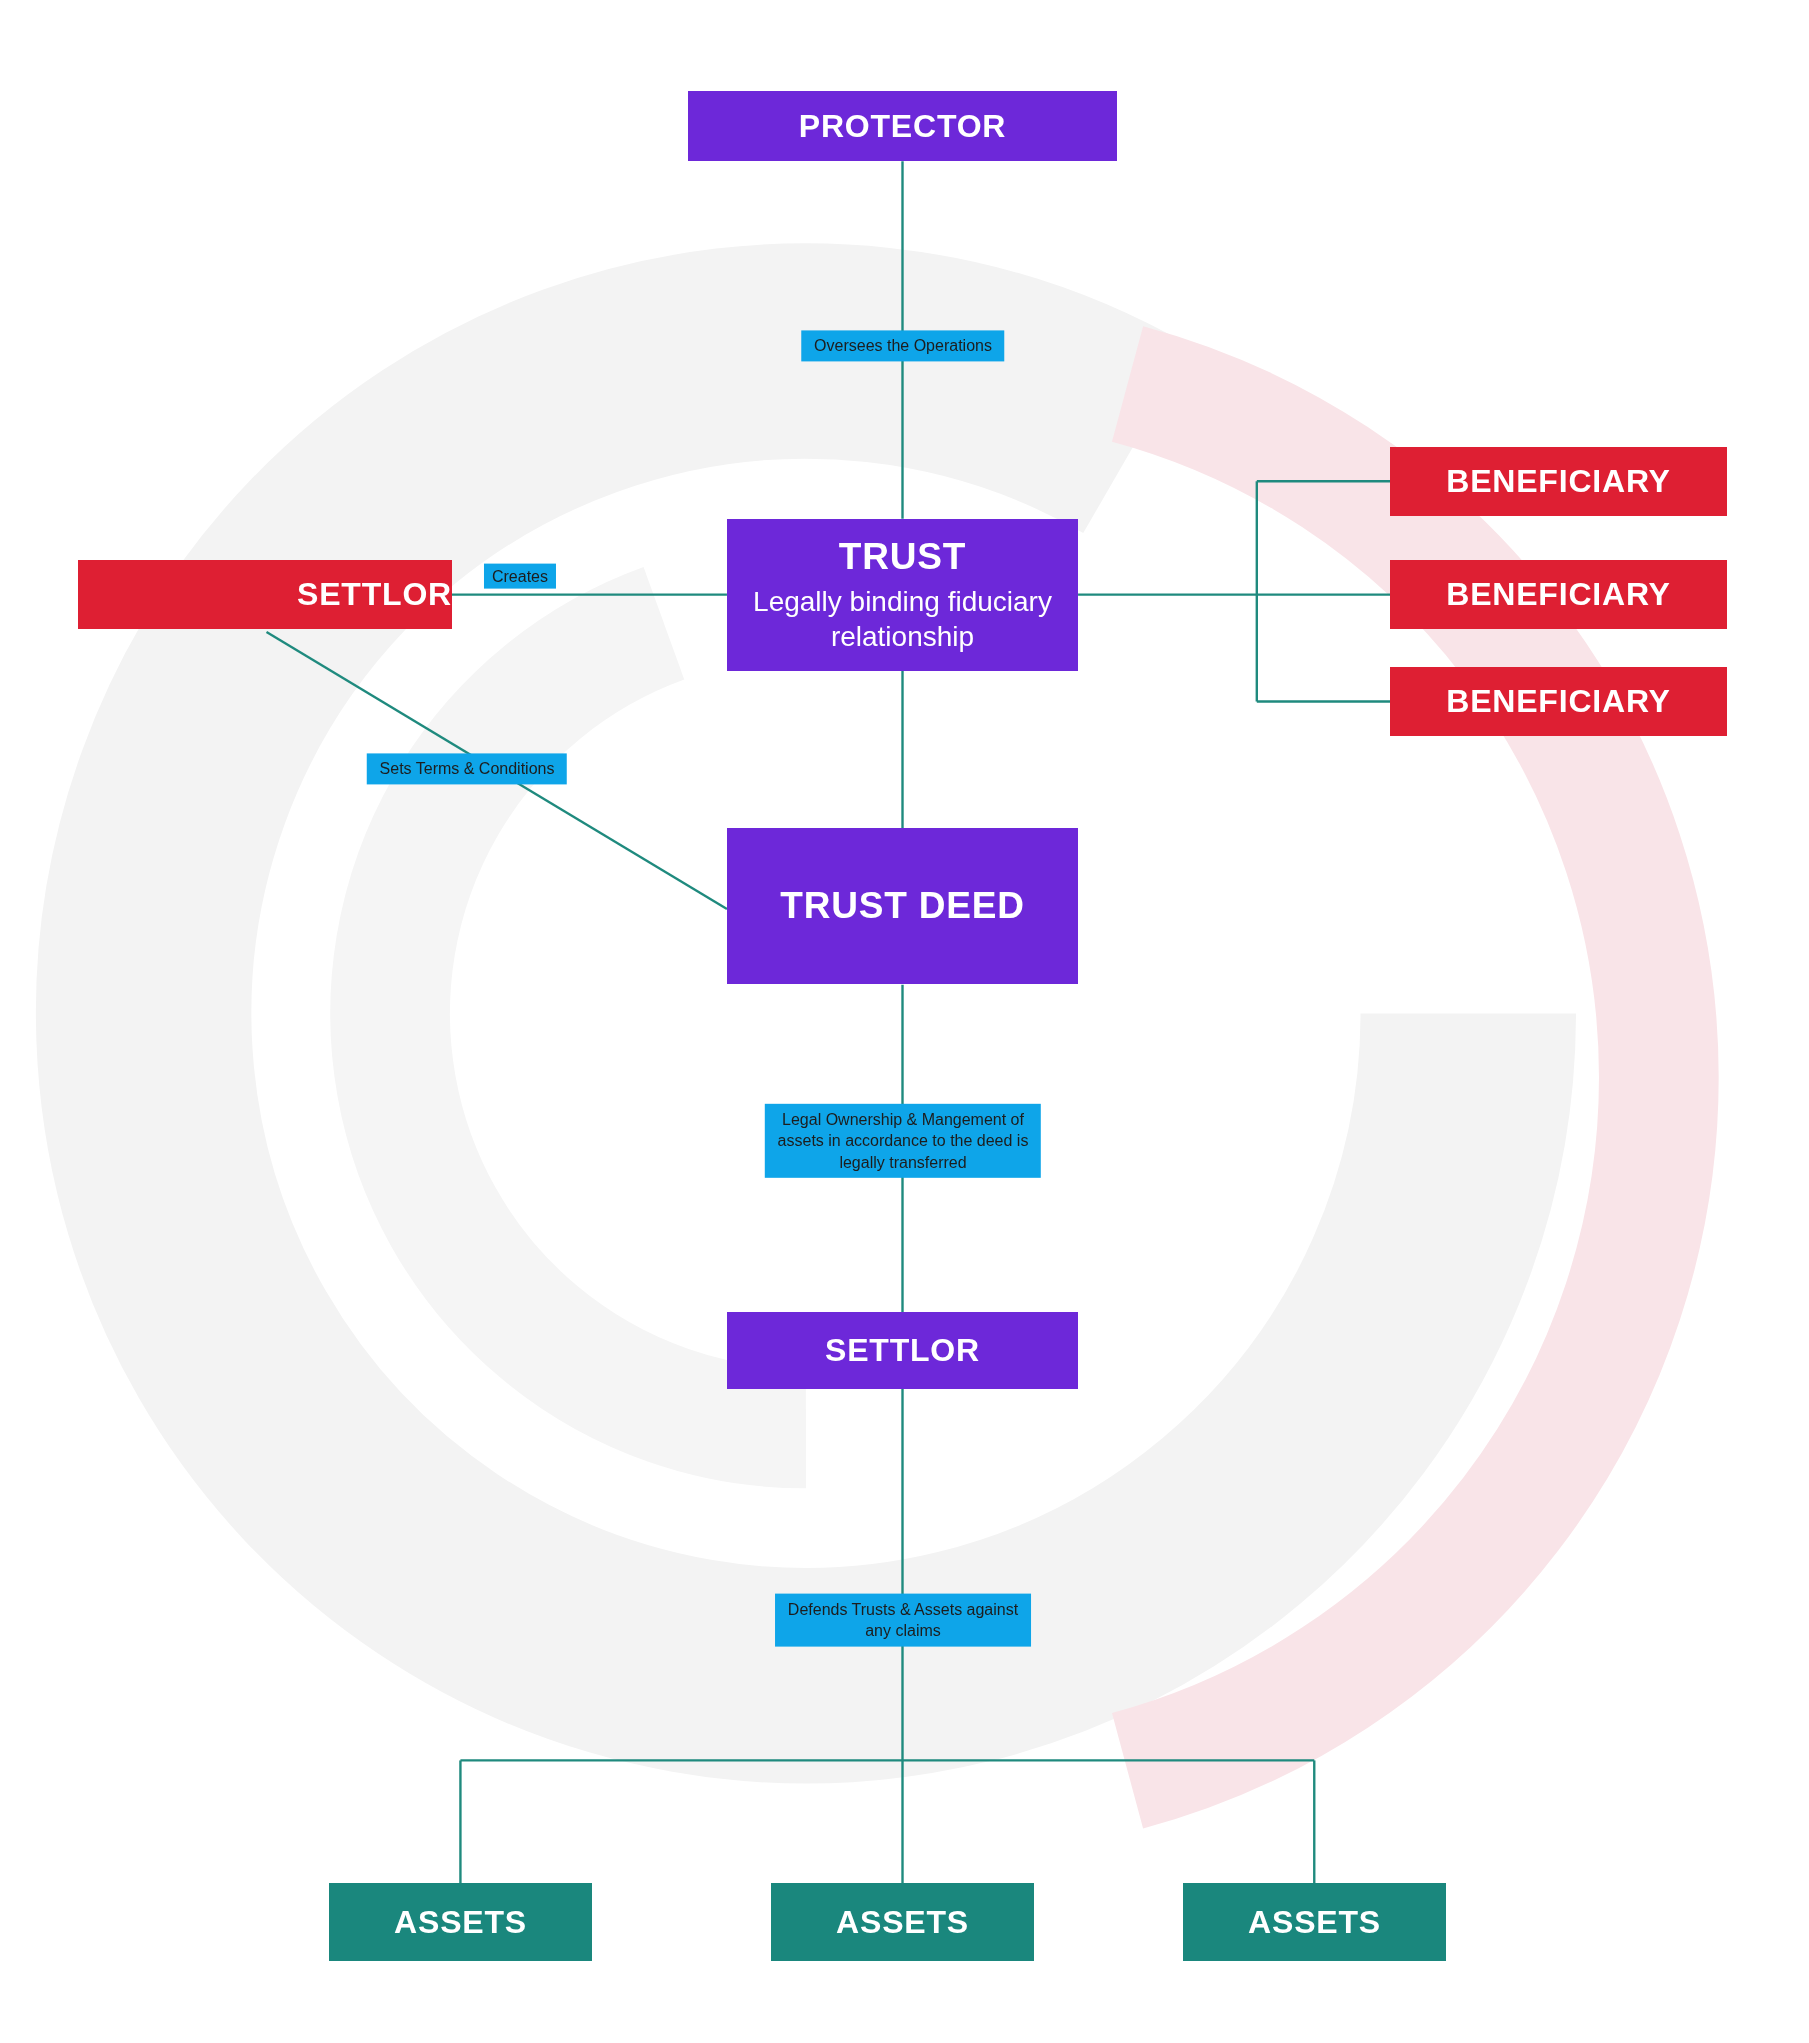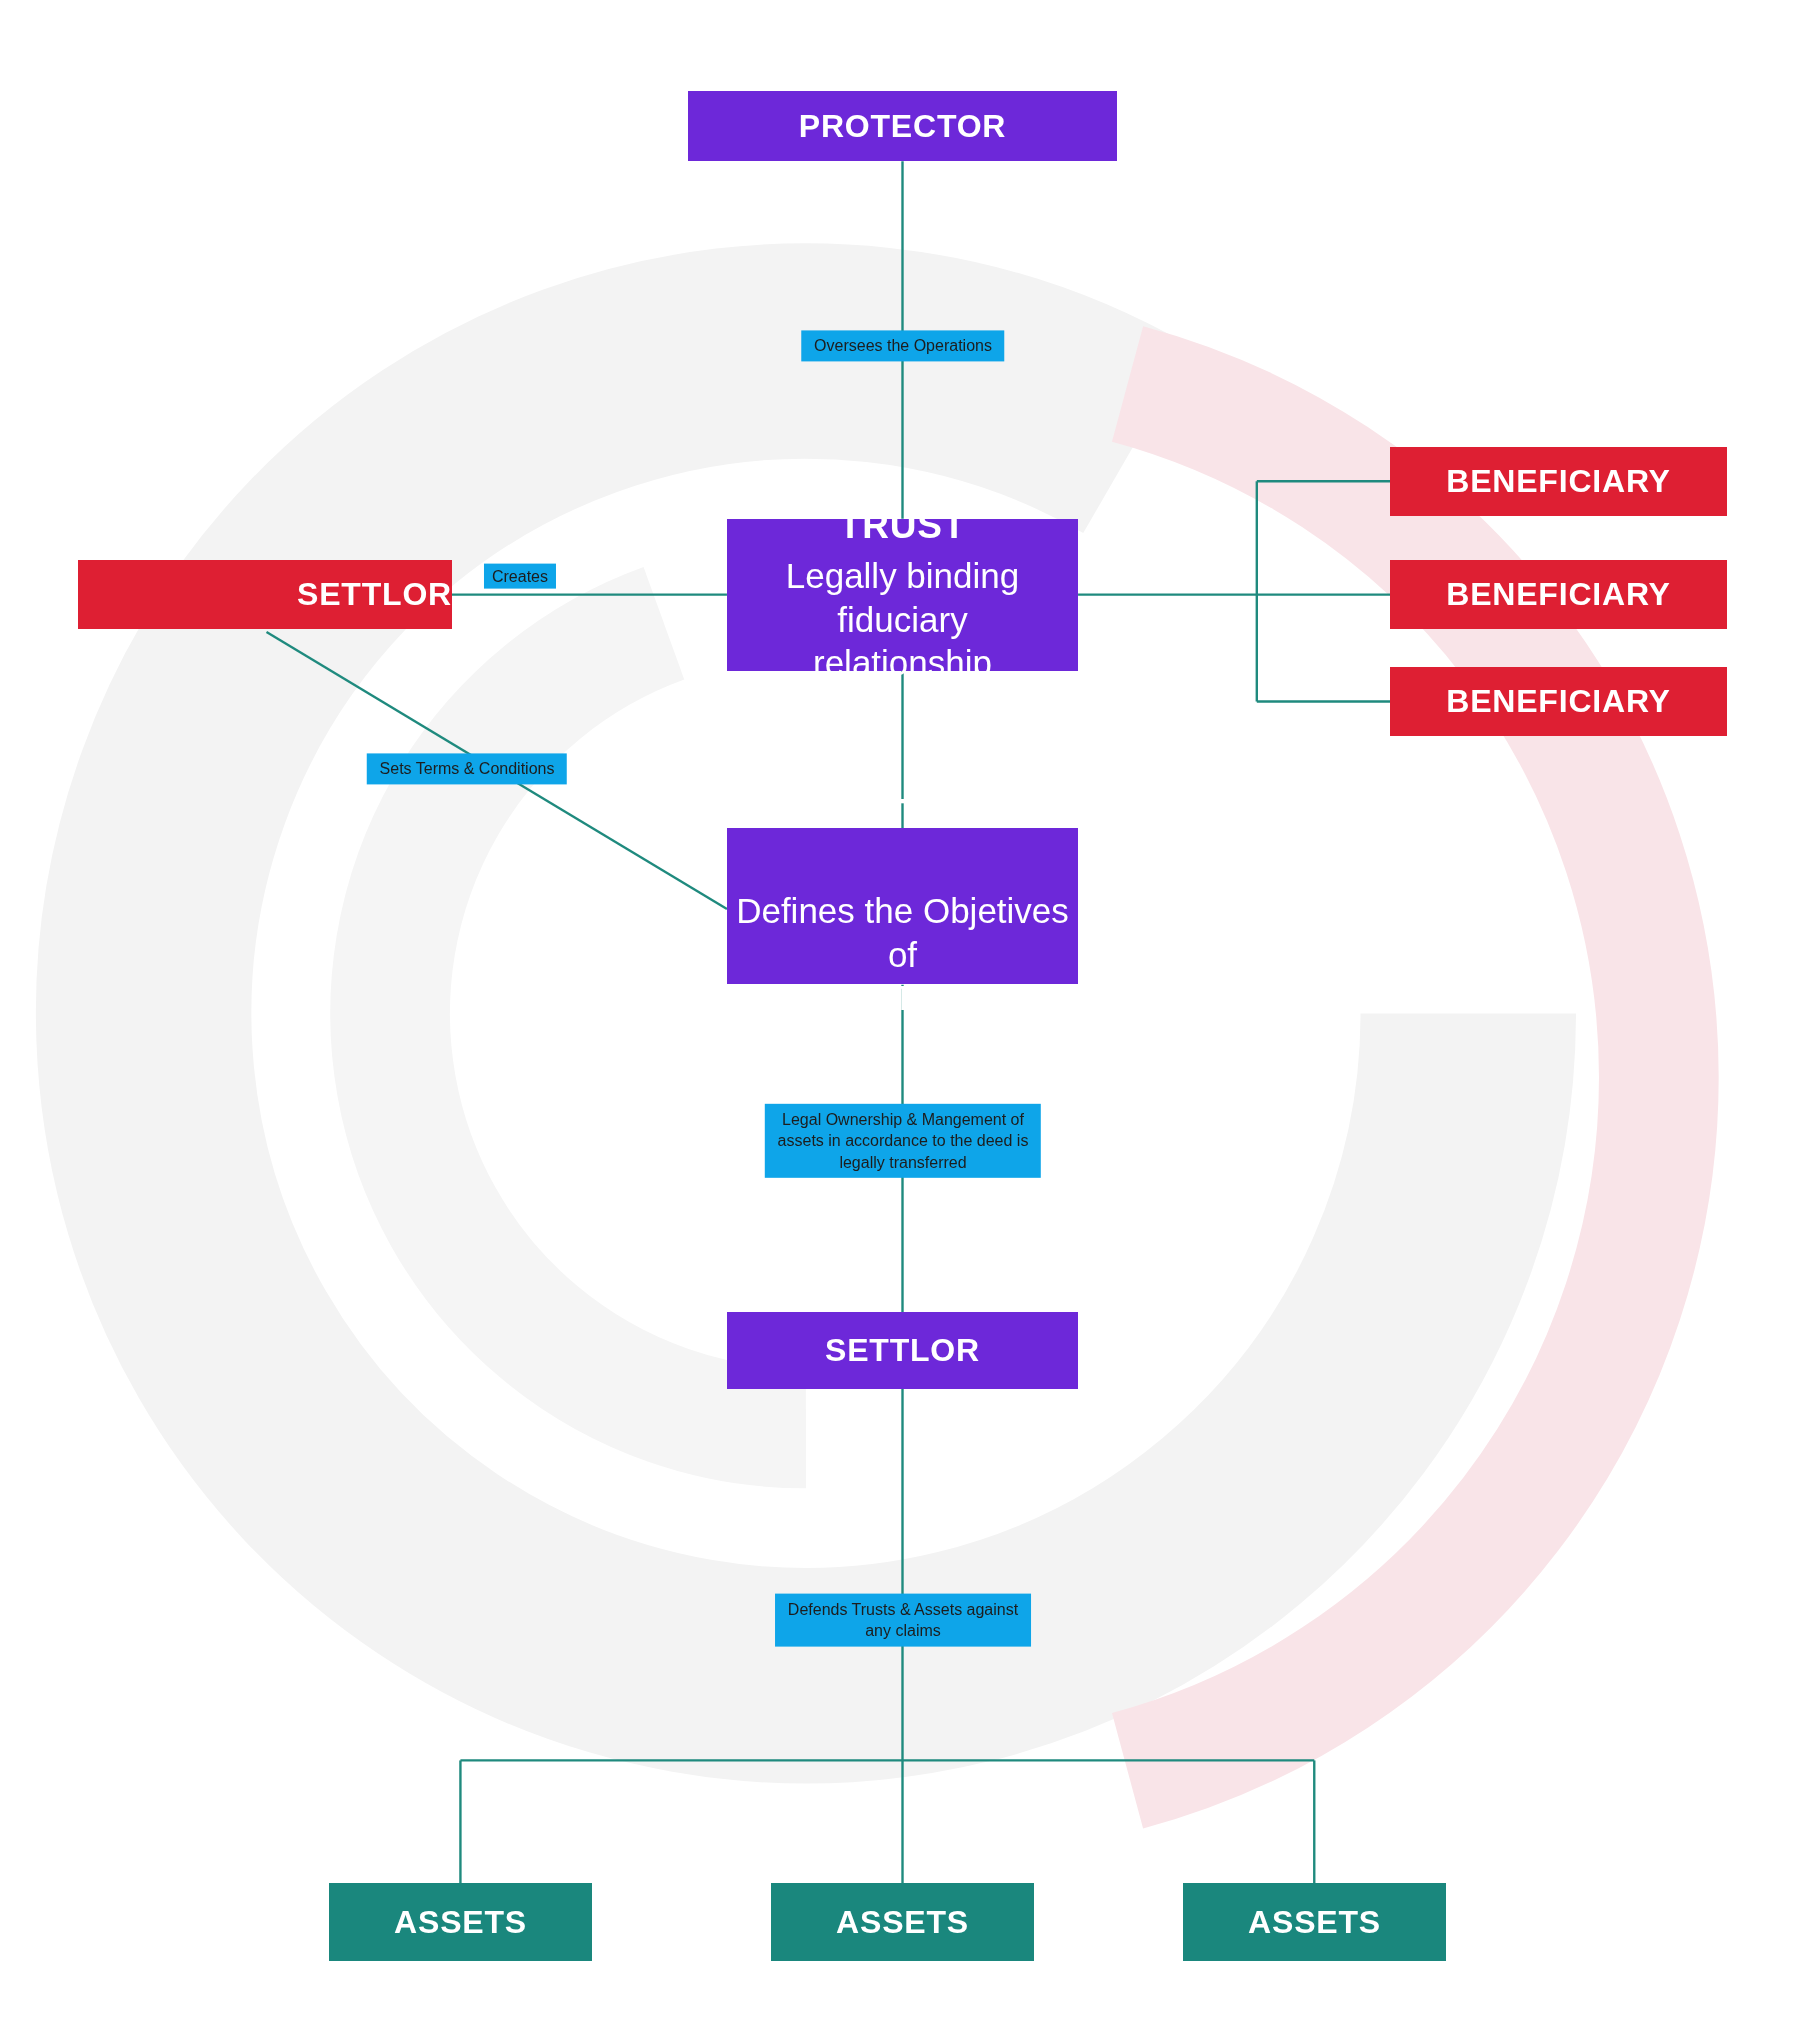--- a/index.html
+++ b/index.html
@@ -37,21 +37,21 @@
   .node--teal { background: #1A877D; }
 
   .node-title {
     font-size: 32px;
     font-weight: 700;
     letter-spacing: 0.8px;
     line-height: 1.15;
   }
   .node-title--lg { font-size: 37px; }
   .node-sub {
-    font-size: 35px;
+    font-size: 28px;
     font-weight: 400;
     line-height: 1.25;
     margin-top: 6.4px;
     white-space: pre-line;
   }
 
   .edge-label {
     position: absolute;
     z-index: 1;
     transform: translate(-50%, -50%);
@@ -115,22 +115,20 @@
   <div class="node node--red" style="left:1390px; top:560px; width:337px; height:69px;">
     <div class="node-title">BENEFICIARY</div>
   </div>
 
   <div class="node node--red" style="left:1390px; top:667px; width:337px; height:69px;">
     <div class="node-title">BENEFICIARY</div>
   </div>
 
   <div class="node node--navy" style="left:727px; top:828px; width:351px; height:156px;gap:48px;">
     <div class="node-title node-title--lg">TRUST DEED</div>
-    <div class="node-sub">Defines the Objetives of
-the Trust</div>
   </div>
 
   <div class="node node--navy" style="left:727px; top:1312px; width:351px; height:77px;">
     <div class="node-title">SETTLOR</div>
   </div>
 
   <div class="node node--teal" style="left:329px; top:1883px; width:263px; height:78px;">
     <div class="node-title">ASSETS</div>
   </div>
 

